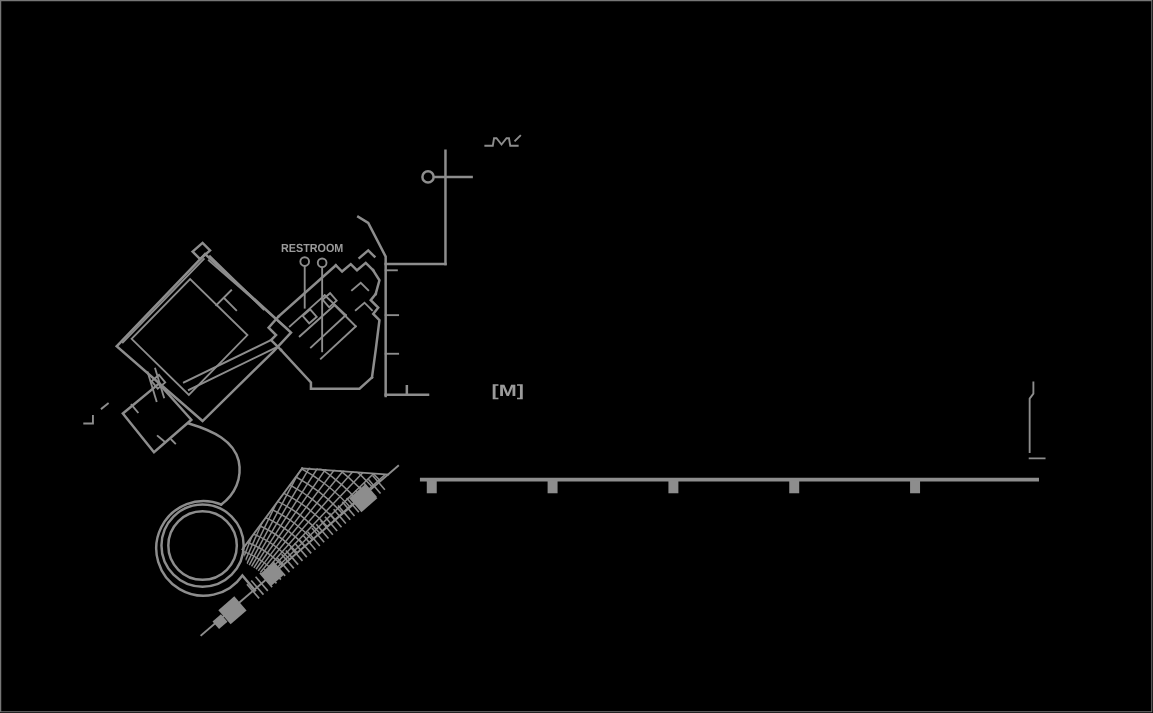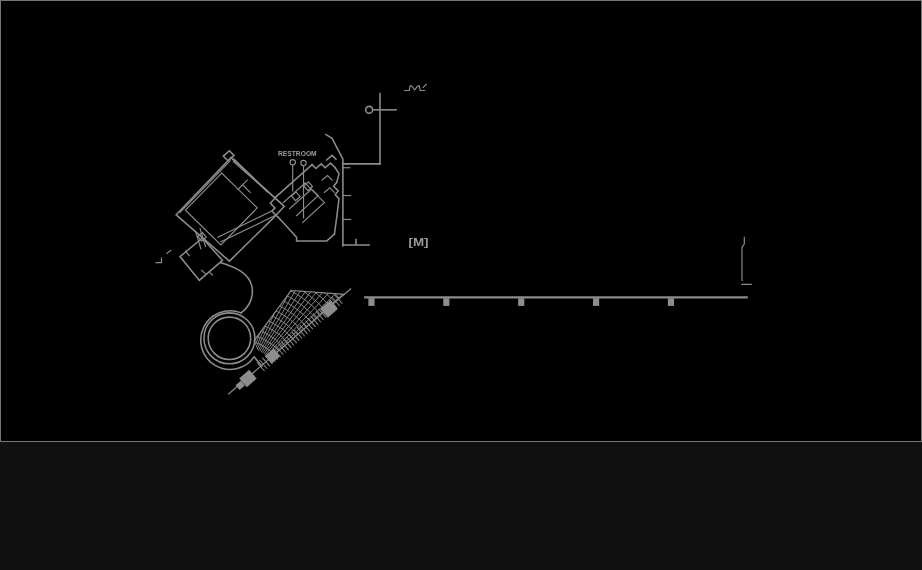--- a/index.html
+++ b/index.html
@@ -1,18 +1,18 @@
 <!DOCTYPE html>
 <html><head>
 <meta charset="utf-8">
 <style>
   html,body{margin:0;padding:0;background:#111;}
   .stage{
     position:relative;
-    width:922px;height:442px;
+    width:922px;height:570px;
     box-sizing:border-box;
     background:var(--bg,#000);
     border:1px solid var(--border,#767676);
     overflow:hidden;
     font-family:"Liberation Sans", sans-serif;
   }
   svg{display:block;width:100%;height:100%;}
   .ln{stroke:var(--line,#8d8d8d);fill:none;stroke-width:2;stroke-linecap:square;}
   .thin{stroke-width:1.5;}
   .thick{stroke-width:3;}

